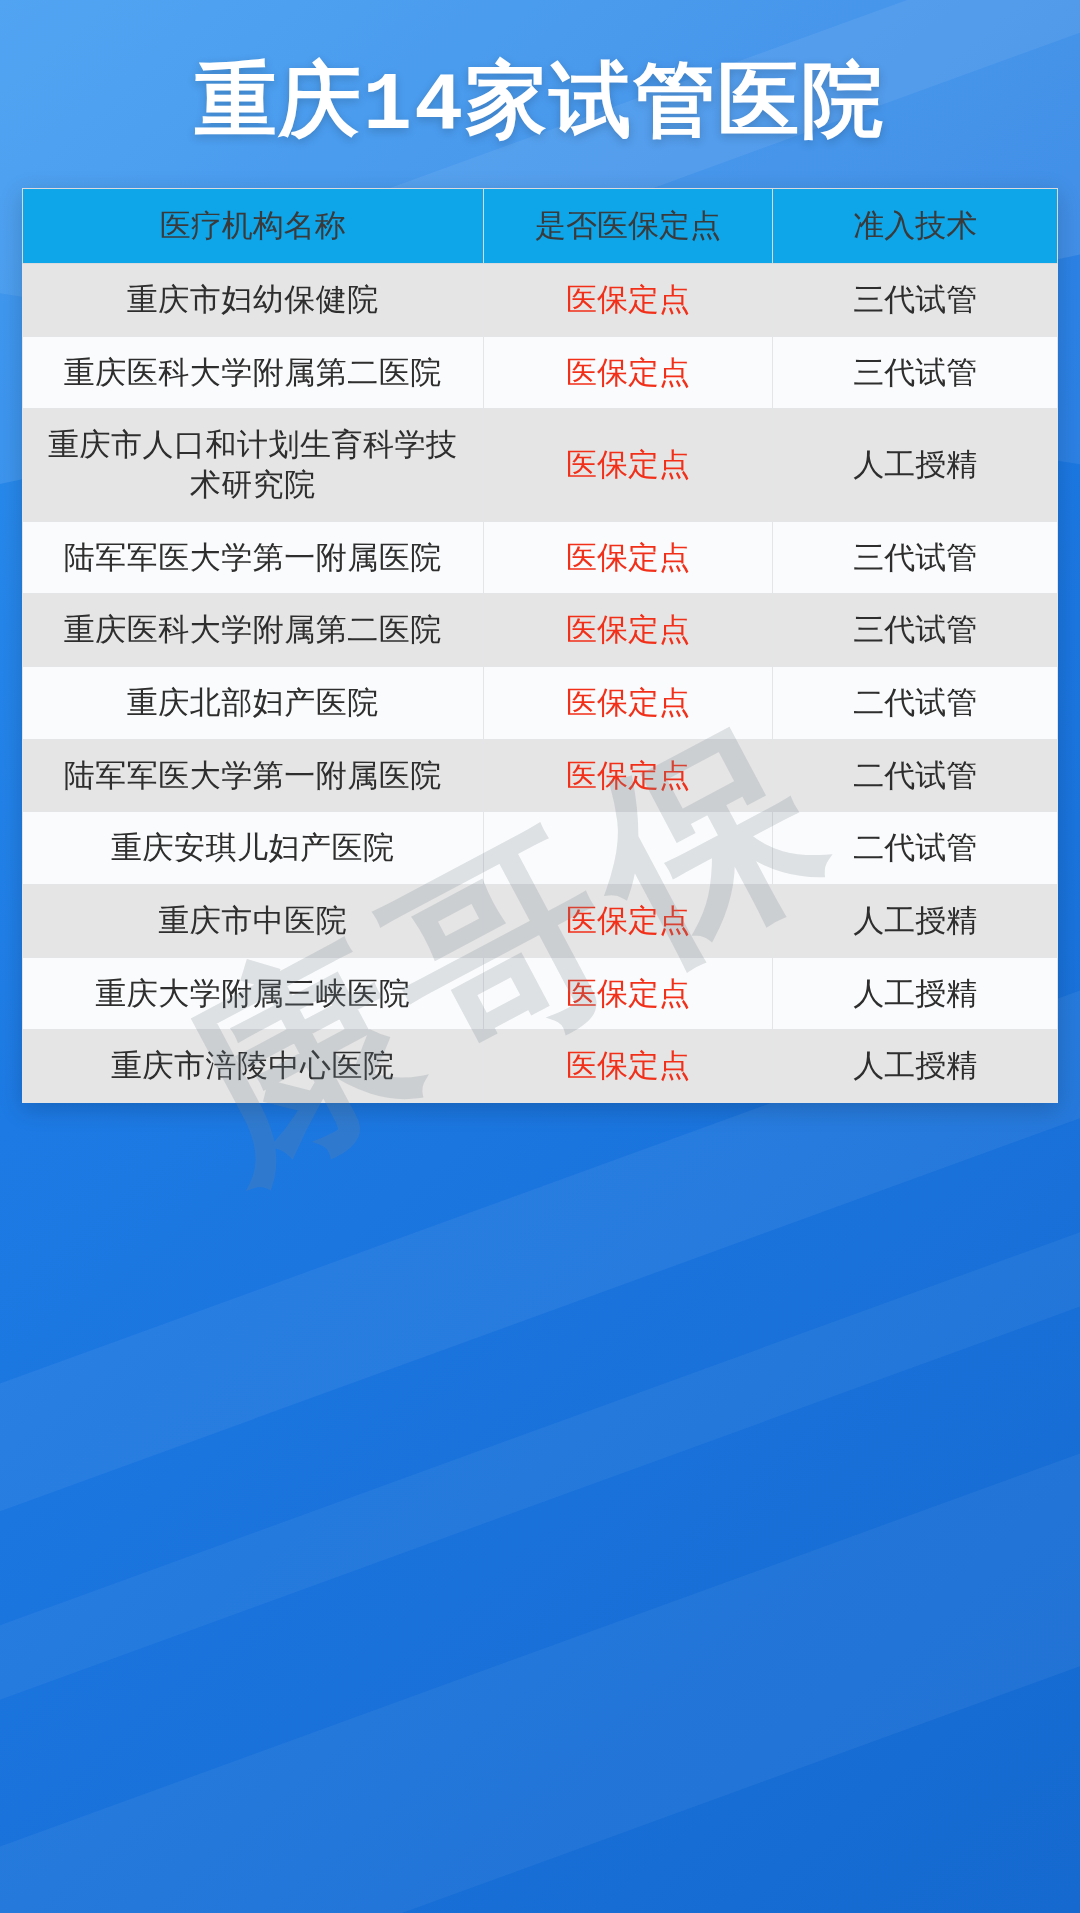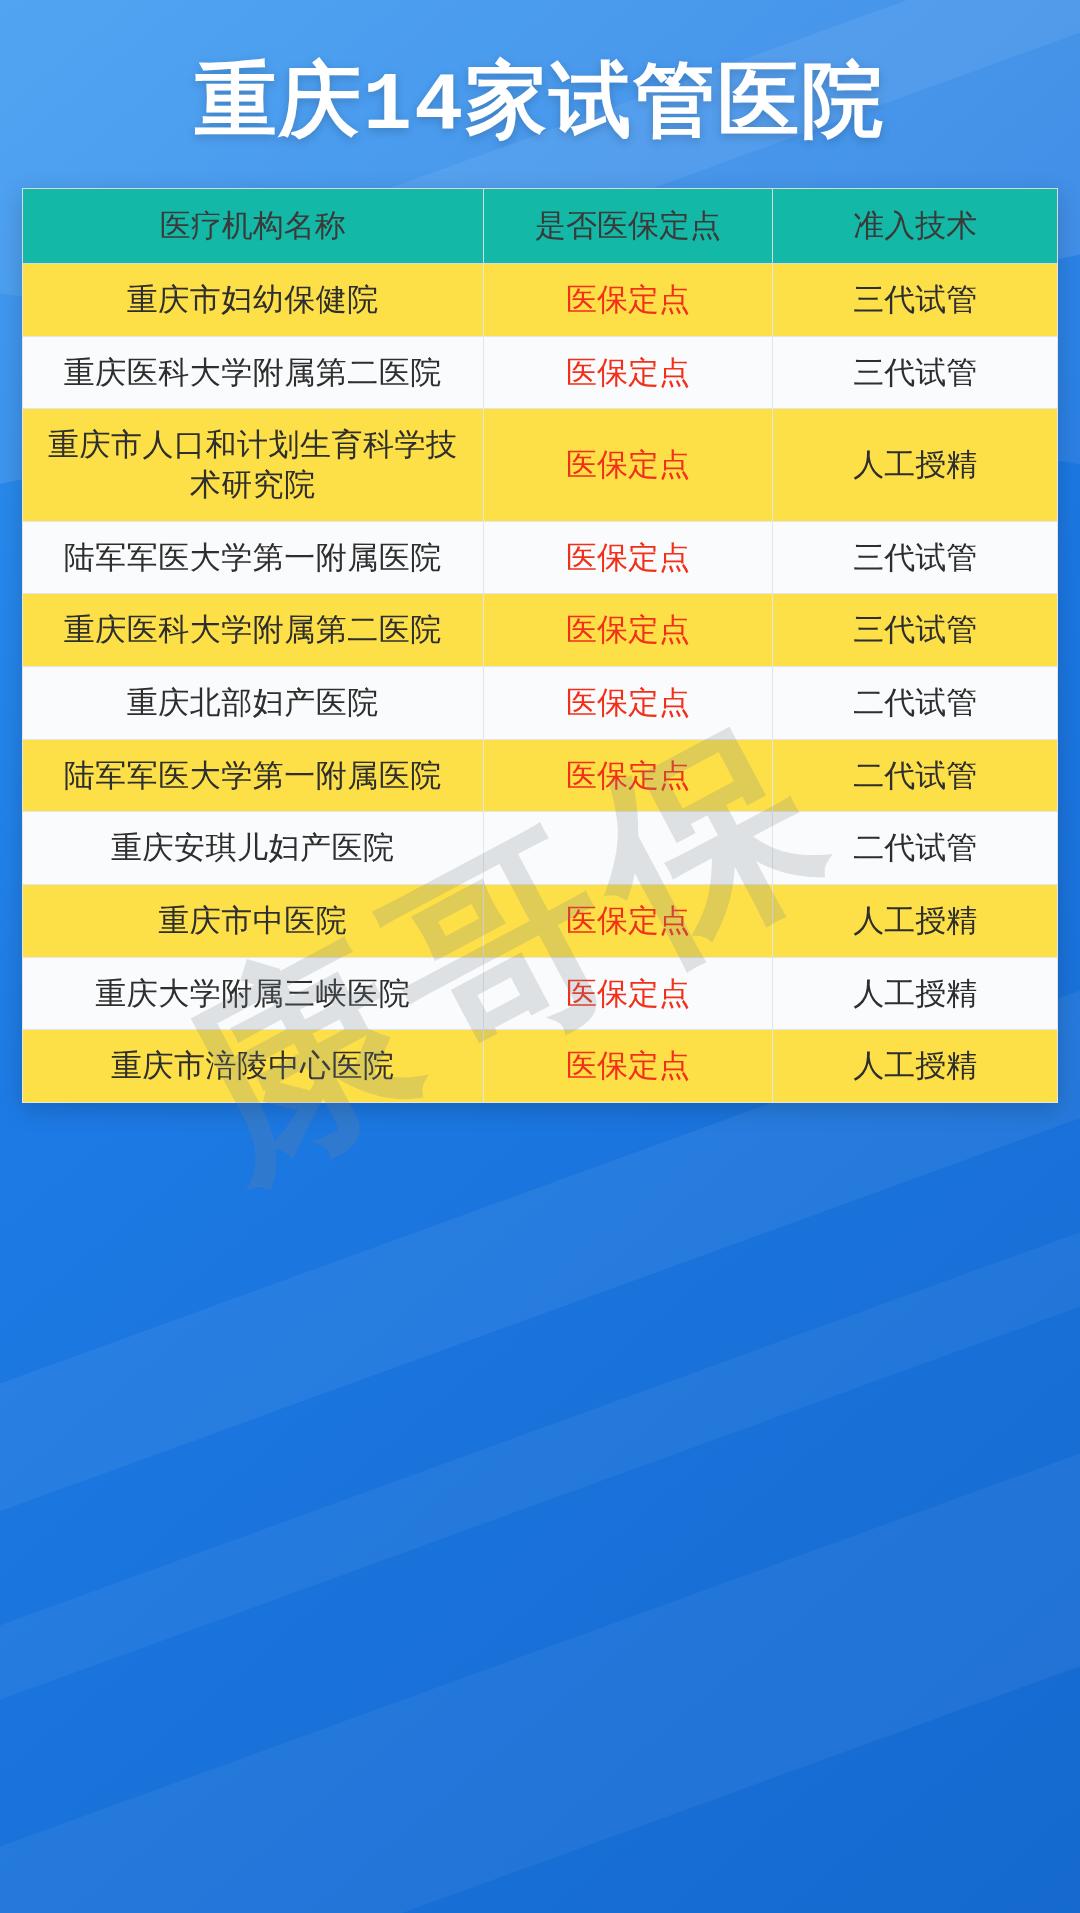--- a/index.html
+++ b/index.html
@@ -76,36 +76,36 @@
   table {
     width: 100%;
     border-collapse: collapse;
     table-layout: fixed;
   }
   col.c1 { width: 44.5%; }
   col.c2 { width: 28%; }
   col.c3 { width: 27.5%; }
 
   thead th {
-    background: #14b8a6;
+    background: #0ea5e9;
     color: #3a3a3a;
     font-size: 31px;
     font-weight: normal;
     padding: 16px 6px;
     border: 1px solid #d8dadd;
     text-align: center;
   }
   tbody td {
     border: 1px solid #e3e5e7;
     text-align: center;
     font-size: 31px;
     color: #2e2e2e;
     padding: 16px 10px;
     line-height: 1.28;
-    background: #fde047;
+    background: #e5e5e5;
   }
   tbody tr:nth-child(even) td {
     background: #fafbfc;
   }
   td.name { letter-spacing: 0.5px; }
   td.insurance { color: #f2301a; }
   td.tech { color: #2e2e2e; }
 
   .watermark {
     position: absolute;

